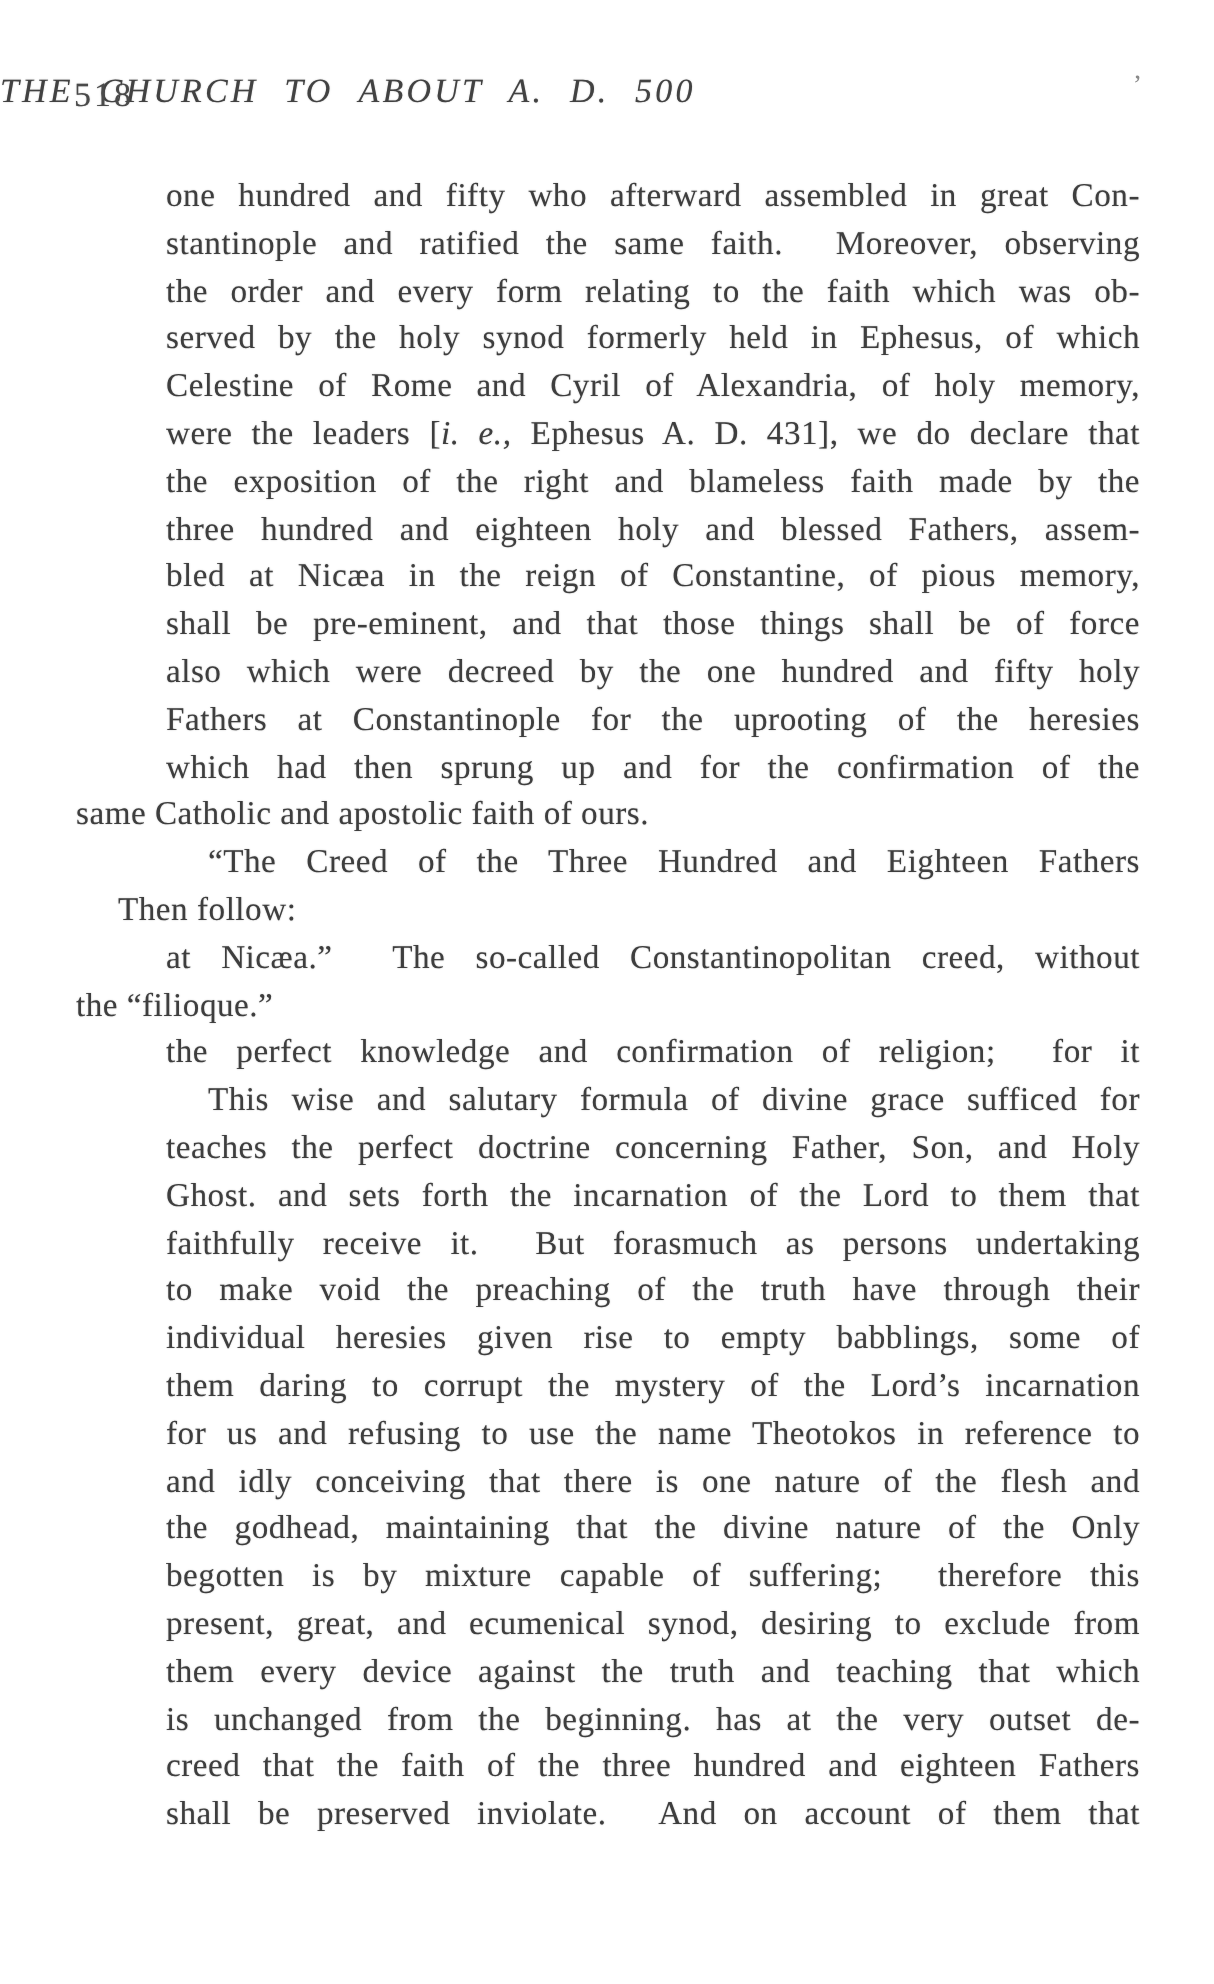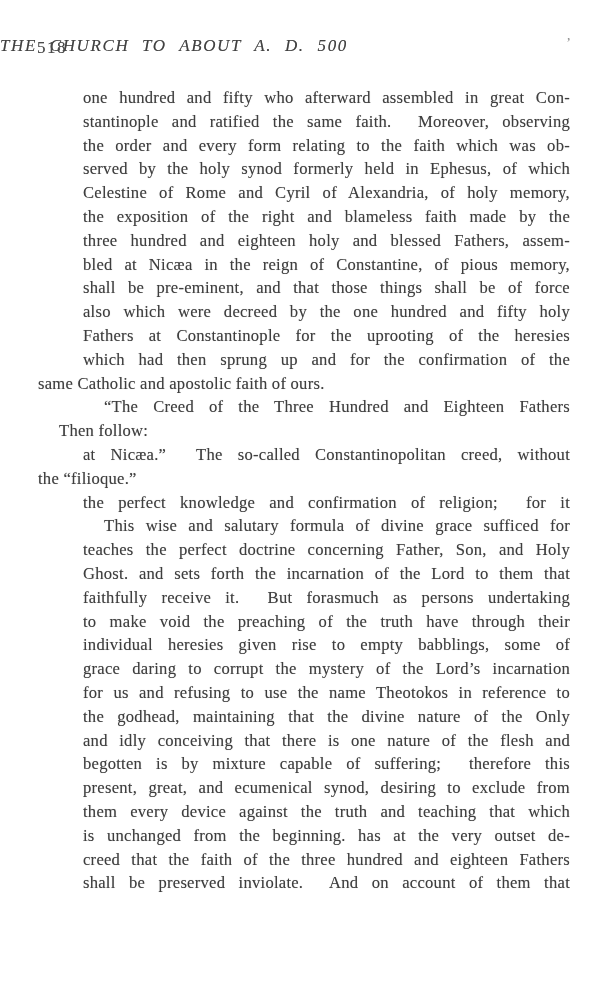--- a/index.html
+++ b/index.html
@@ -75,43 +75,44 @@
     <span class="page-number">518</span>
     <div class="header-title">THE CHURCH TO ABOUT A. D. 500</div>
     <span class="artifact-mark">’</span>
   </div>
   <div class="page-body">
       <div class="line just"><span>one hundred and fifty who afterward assembled in great Con-</span></div>
       <div class="line just"><span>stantinople and ratified the same faith.&nbsp; Moreover, observing</span></div>
       <div class="line just"><span>the order and every form relating to the faith which was ob-</span></div>
       <div class="line just"><span>served by the holy synod formerly held in Ephesus, of which</span></div>
       <div class="line just"><span>Celestine of Rome and Cyril of Alexandria, of holy memory,</span></div>
+      <div class="line just"><span>were the leaders [</span><span class="italic">i. e.,</span><span> Ephesus A. D. 431], we do declare that</span></div>
       <div class="line just"><span>the exposition of the right and blameless faith made by the</span></div>
       <div class="line just"><span>three hundred and eighteen holy and blessed Fathers, assem-</span></div>
       <div class="line just"><span>bled at Nicæa in the reign of Constantine, of pious memory,</span></div>
       <div class="line just"><span>shall be pre-eminent, and that those things shall be of force</span></div>
       <div class="line just"><span>also which were decreed by the one hundred and fifty holy</span></div>
       <div class="line just"><span>Fathers at Constantinople for the uprooting of the heresies</span></div>
       <div class="line just"><span>which had then sprung up and for the confirmation of the</span></div>
       <div class="line"><span>same Catholic and apostolic faith of ours.</span></div>
       <div class="line just indent"><span>“The Creed of the Three Hundred and Eighteen Fathers</span></div>
       <div class="line indent"><span>Then follow:</span></div>
       <div class="line just"><span>at Nicæa.”&nbsp; The so-called Constantinopolitan creed, without</span></div>
       <div class="line"><span>the “filioque.”</span></div>
       <div class="line just"><span>the perfect knowledge and confirmation of religion;&nbsp; for it</span></div>
       <div class="line just indent"><span>This wise and salutary formula of divine grace sufficed for</span></div>
       <div class="line just"><span>teaches the perfect doctrine concerning Father, Son, and Holy</span></div>
       <div class="line just"><span>Ghost. and sets forth the incarnation of the Lord to them that</span></div>
       <div class="line just"><span>faithfully receive it.&nbsp; But forasmuch as persons undertaking</span></div>
       <div class="line just"><span>to make void the preaching of the truth have through their</span></div>
       <div class="line just"><span>individual heresies given rise to empty babblings, some of</span></div>
-      <div class="line just"><span>grace daring to corrupt the mystery of the Lord’s incarnation</span></div>
+      <div class="line just"><span>them daring to corrupt the mystery of the Lord’s incarnation</span></div>
       <div class="line just"><span>for us and refusing to use the name Theotokos in reference to</span></div>
+      <div class="line just"><span>and idly conceiving that there is one nature of the flesh and</span></div>
       <div class="line just"><span>the godhead, maintaining that the divine nature of the Only</span></div>
-      <div class="line just"><span>and idly conceiving that there is one nature of the flesh and</span></div>
       <div class="line just"><span>begotten is by mixture capable of suffering;&nbsp; therefore this</span></div>
       <div class="line just"><span>present, great, and ecumenical synod, desiring to exclude from</span></div>
       <div class="line just"><span>them every device against the truth and teaching that which</span></div>
       <div class="line just"><span>is unchanged from the beginning. has at the very outset de-</span></div>
       <div class="line just"><span>creed that the faith of the three hundred and eighteen Fathers</span></div>
       <div class="line just"><span>shall be preserved inviolate.&nbsp; And on account of them that</span></div>
     </div>
 </div>
 
 </body></html>

